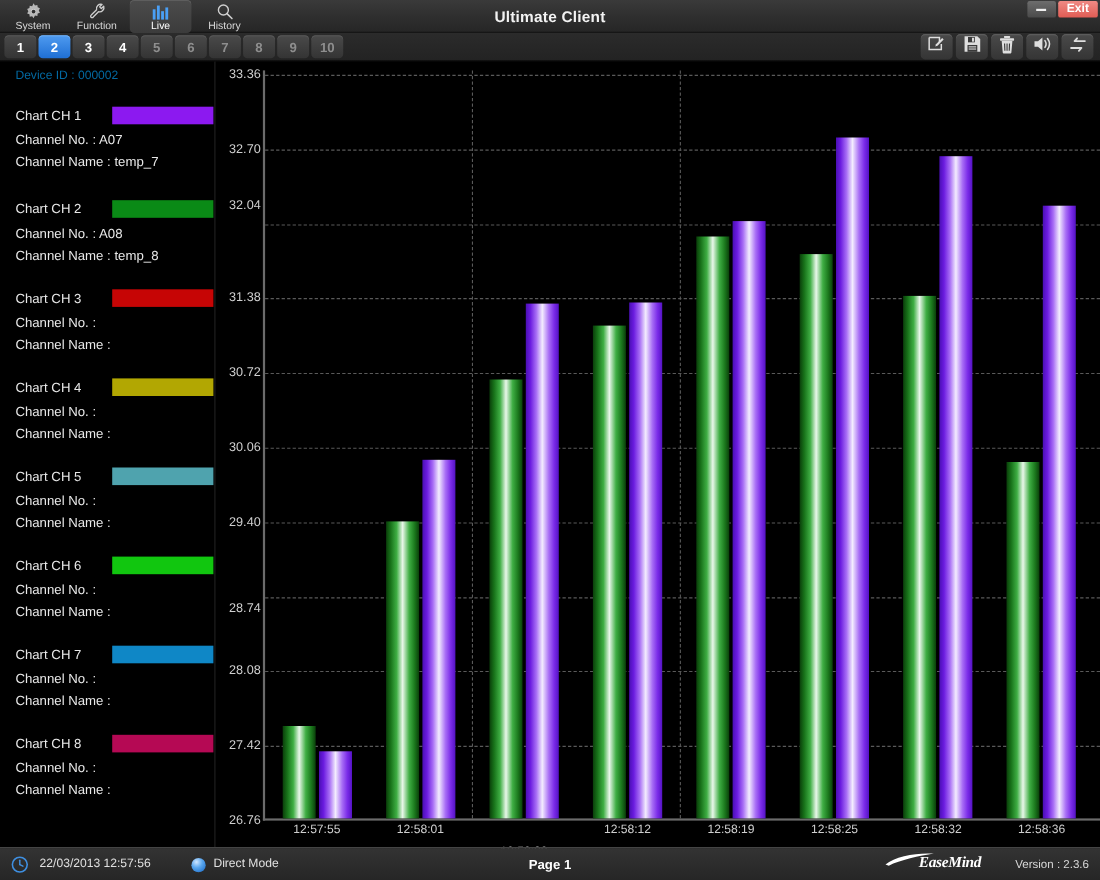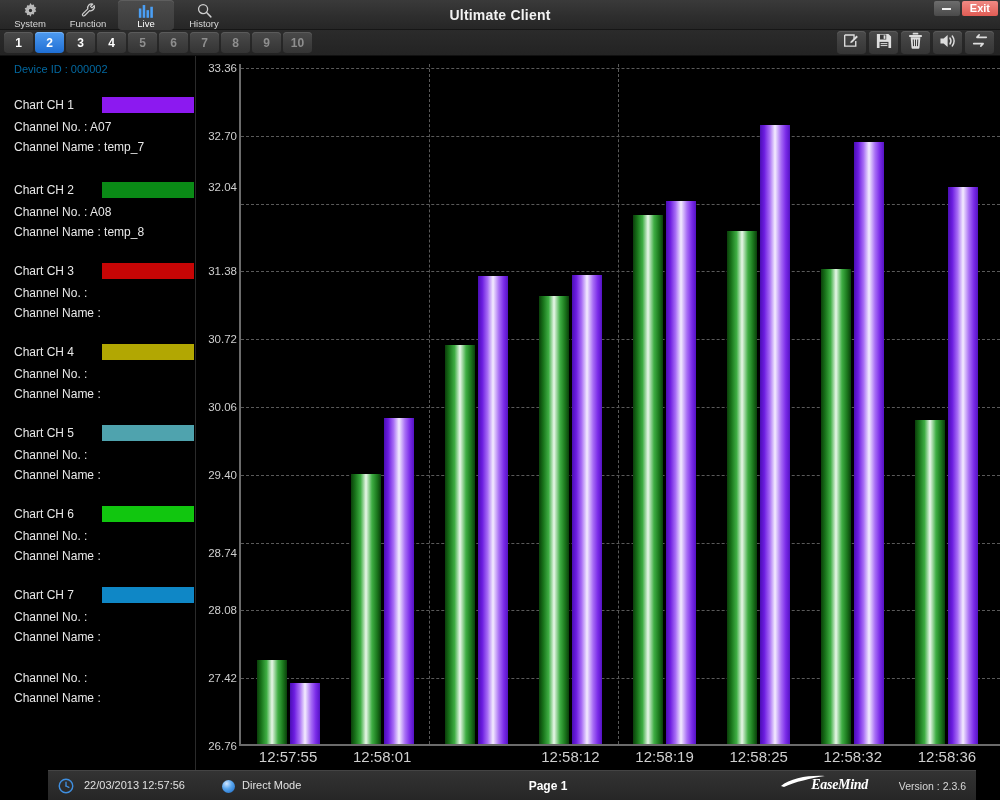--- a/index.html
+++ b/index.html
@@ -106,28 +106,27 @@
   .bar { position: absolute; bottom: 26px; }
   .bar.green {
     background: linear-gradient(to right,
       #0a3f0a 0%, #18731a 14%, #3fae44 32%, #e9f7ea 50%, #3fae44 70%, #1c7a1e 86%, #0a3f0a 100%);
   }
   .bar.purple {
     background: linear-gradient(to right,
       #4a0fb4 0%, #6b1ce0 14%, #a86ef5 32%, #f3ecfe 50%, #a86ef5 70%, #7a2be8 86%, #5412c4 100%);
   }
   .xlabels { position: absolute; left: 43px; right: 0; bottom: 2px; height: 20px; }
-  .xlabel { position: absolute; color: #cfcfcf; font-size: 15px; transform: translateX(-50%); white-space: nowrap; }
+  .xlabel { position: absolute; color: #cfcfcf; font-size: 11px; transform: translateX(-50%); white-space: nowrap; }
 
   
   .statusbar {
-    position: absolute; left: 0; bottom: 0; width: 928px; height: 30px;
+    position: absolute; left: 0; bottom: 0; width: 1000px; height: 30px;
     background: linear-gradient(to bottom,#333333,#262626);
     border-top: 1px solid #444;
-    margin-left: 48px;
   }
   .st-clock { position: absolute; left: 10px; top: 7px; }
   .st-time { position: absolute; left: 36px; top: 8px; color: #e0e0e0; font-size: 11px; }
   .st-dot {
     position: absolute; left: 174px; top: 9px; width: 13px; height: 13px; border-radius: 50%;
     background: radial-gradient(circle at 36% 28%, #cfe6ff 0%, #59a6ee 42%, #1463c0 100%);
   }
   .st-mode { position: absolute; left: 194px; top: 8px; color: #e0e0e0; font-size: 11px; }
   .st-page { position: absolute; left: 0; top: 8px; width: 1000px; text-align: center; color: #fff; font-size: 12px; font-weight: bold; }
   .st-brand {
@@ -320,20 +319,24 @@
         </div>
         <div class="chblock" style="top: 531px;">
           <div class="ch-row">
             <div class="ch-title">Chart CH 7</div>
             <div class="ch-swatch" style="background: rgb(15, 135, 198);"></div>
           </div>
           <div class="ch-line">Channel No. :</div>
           <div class="ch-line">Channel Name :</div>
         </div>
         <div class="chblock" style="top: 612px;">
+          <div class="ch-row">
+            <div class="ch-title">Chart CH 8</div>
+            <div class="ch-swatch" style="background: rgb(181, 9, 84);"></div>
+          </div>
           <div class="ch-line">Channel No. :</div>
           <div class="ch-line">Channel Name :</div>
         </div>
       </div>
   </div>
 
   <div class="chart">
     <div class="ylabels" id="y-labels">
         <div class="ylabel" style="top: 690px;">26.76</div>
         <div class="ylabel" style="top: 622.2px;">27.42</div>

